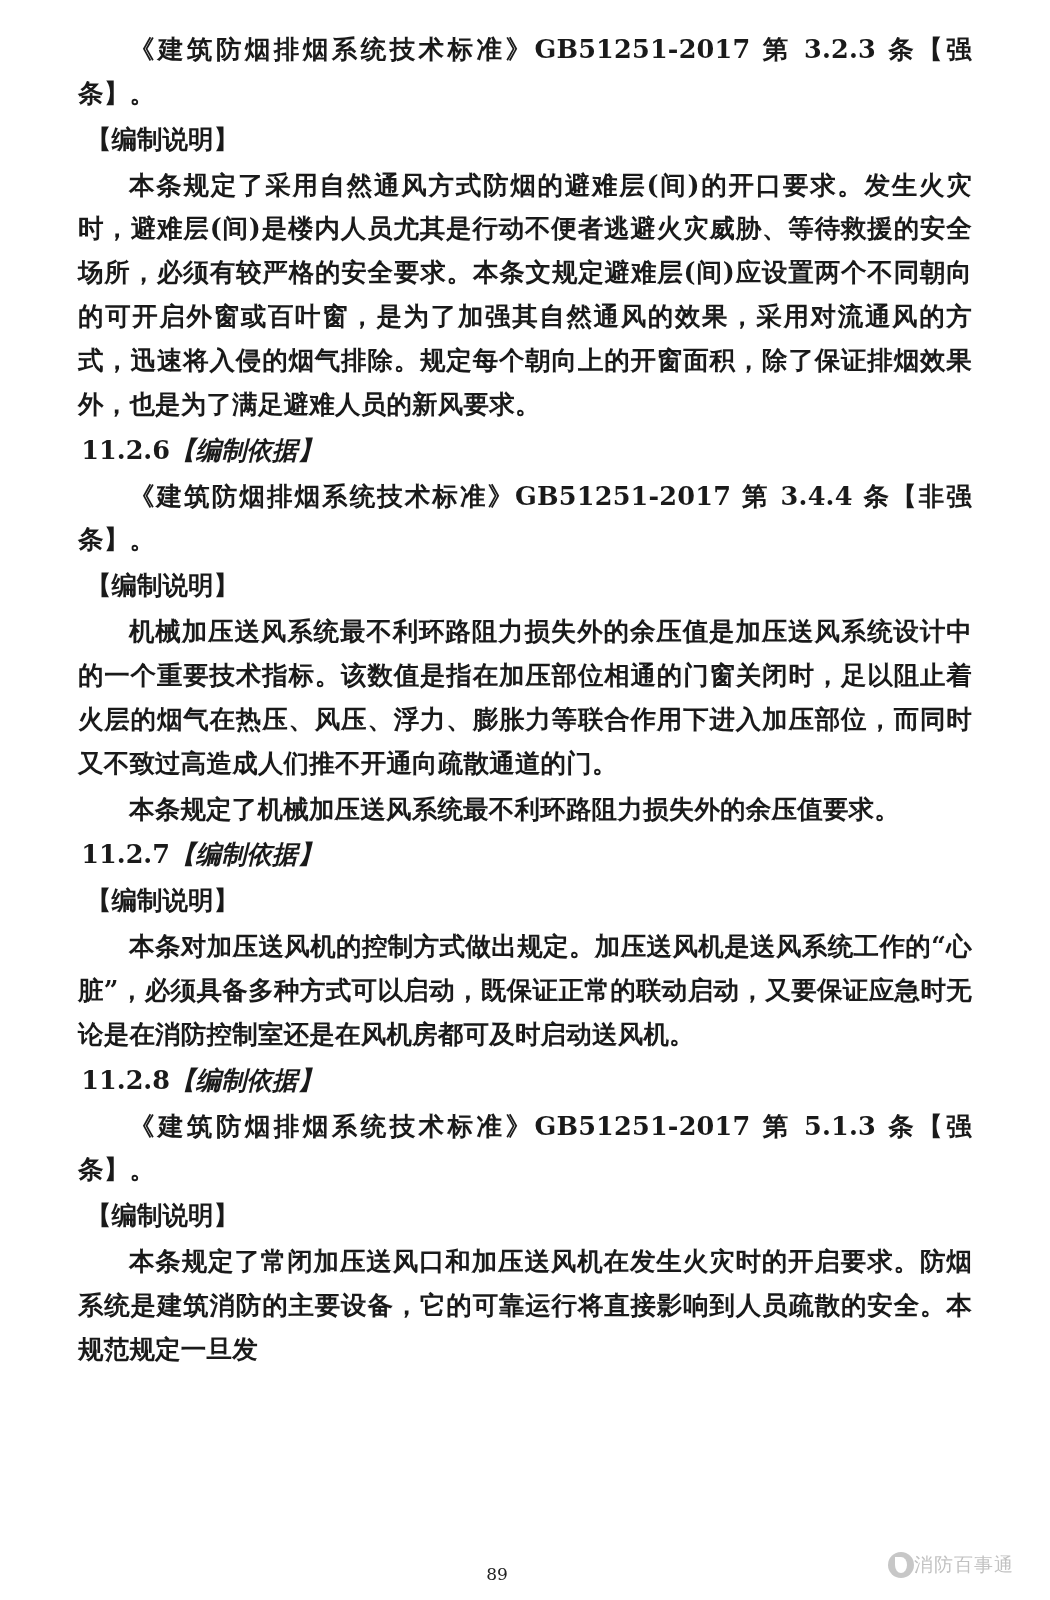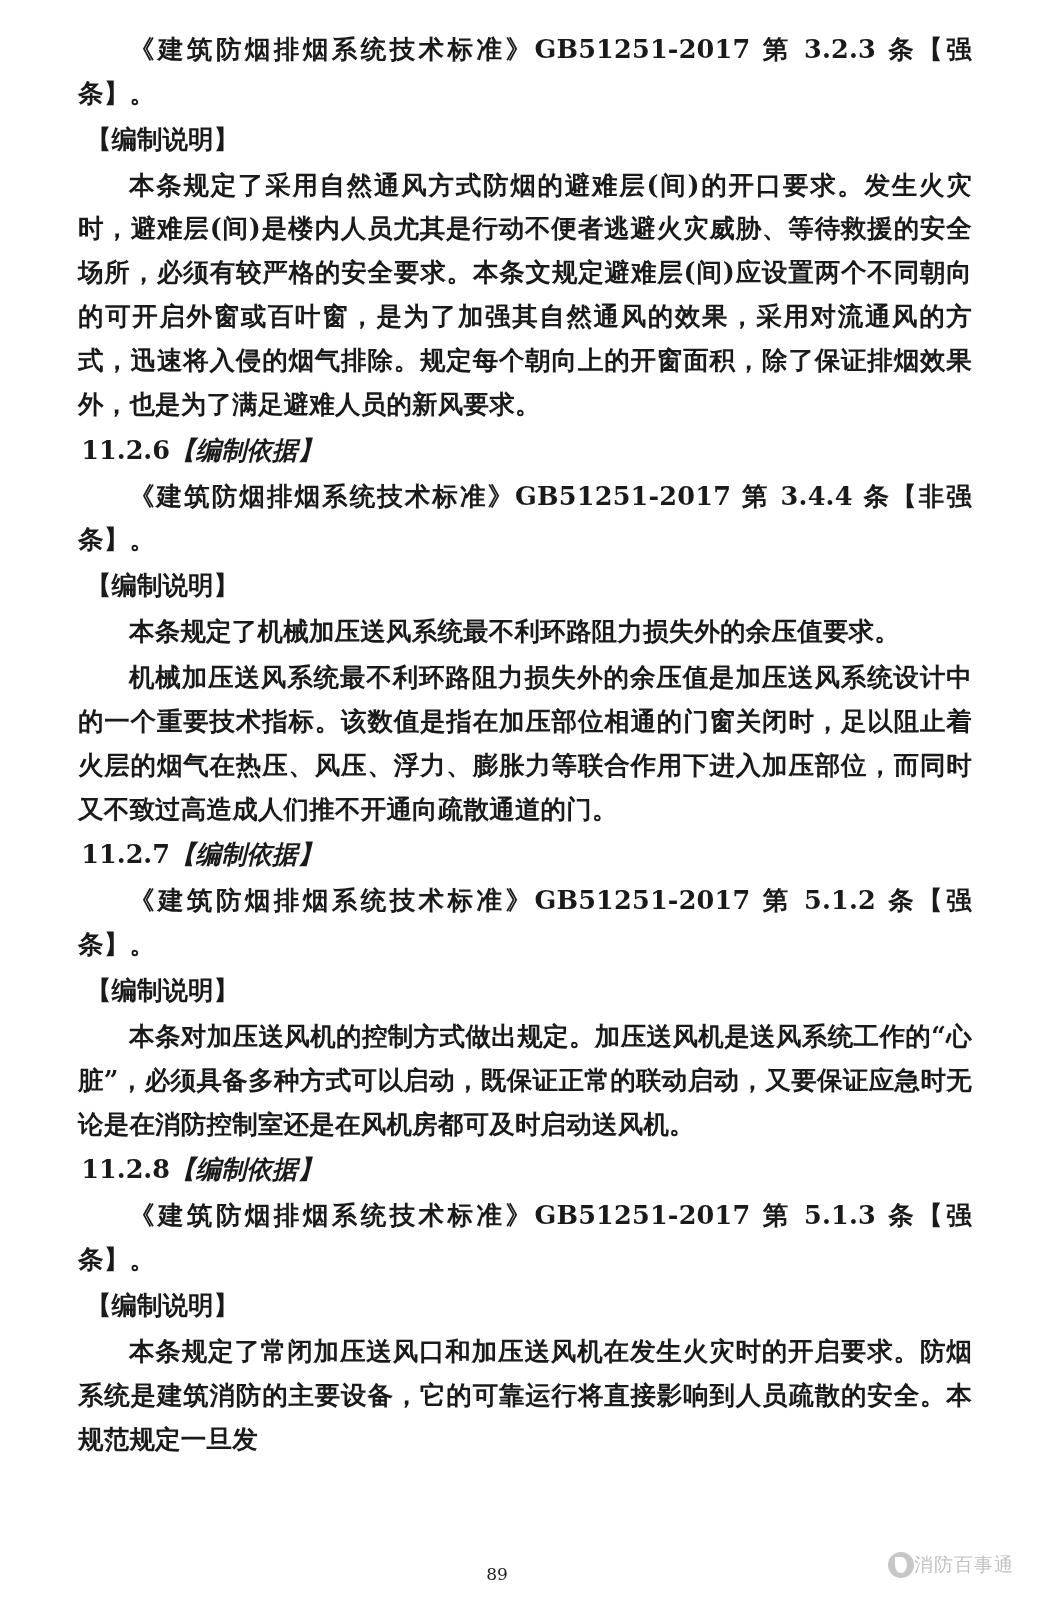--- a/index.html
+++ b/index.html
@@ -114,31 +114,30 @@
 
   <div class="heading-row">
     <span class="heading-num">11.2.6</span>
     <span class="heading-label">【编制依据】</span>
   </div>
 
   <p class="para indent">《建筑防烟排烟系统技术标准》GB51251-2017 第 3.4.4 条【非强条】。</p>
 
   <p class="label-line">【编制说明】</p>
 
+  <p class="para indent">机械加压送风系统最不利环路阻力损失外的余压值是加压送风系统设计中的一个重要技术指标。该数值是指在加压部位相通的门窗关闭时，足以阻止着火层的烟气在热压、风压、浮力、膨胀力等联合作用下进入加压部位，而同时又不致过高造成人们推不开通向疏散通道的门。</p>
+
   <p class="para indent">本条规定了机械加压送风系统最不利环路阻力损失外的余压值要求。</p>
-
-  <p class="para indent">机械加压送风系统最不利环路阻力损失外的余压值是加压送风系统设计中的一个重要技术指标。该数值是指在加压部位相通的门窗关闭时，足以阻止着火层的烟气在热压、风压、浮力、膨胀力等联合作用下进入加压部位，而同时又不致过高造成人们推不开通向疏散通道的门。</p>
 
 
   <div class="heading-row">
     <span class="heading-num">11.2.7</span>
     <span class="heading-label">【编制依据】</span>
   </div>
 
-  <p class="para indent">《建筑防烟排烟系统技术标准》GB51251-2017 第 5.1.2 条【强条】。</p>
 
   <p class="label-line">【编制说明】</p>
 
   <p class="para indent">本条对加压送风机的控制方式做出规定。加压送风机是送风系统工作的“心脏”，必须具备多种方式可以启动，既保证正常的联动启动，又要保证应急时无论是在消防控制室还是在风机房都可及时启动送风机。</p>
 
   <div class="heading-row">
     <span class="heading-num">11.2.8</span>
     <span class="heading-label">【编制依据】</span>
   </div>
 

